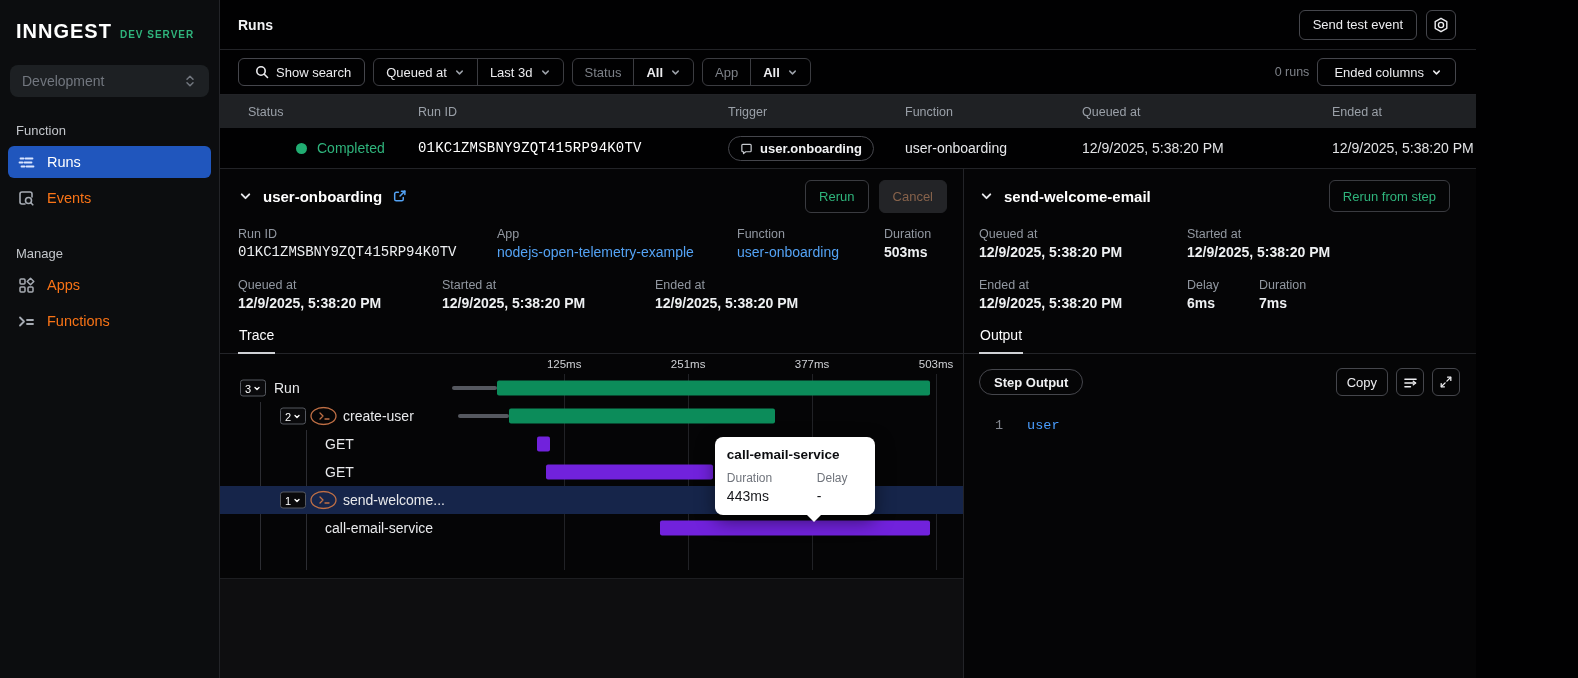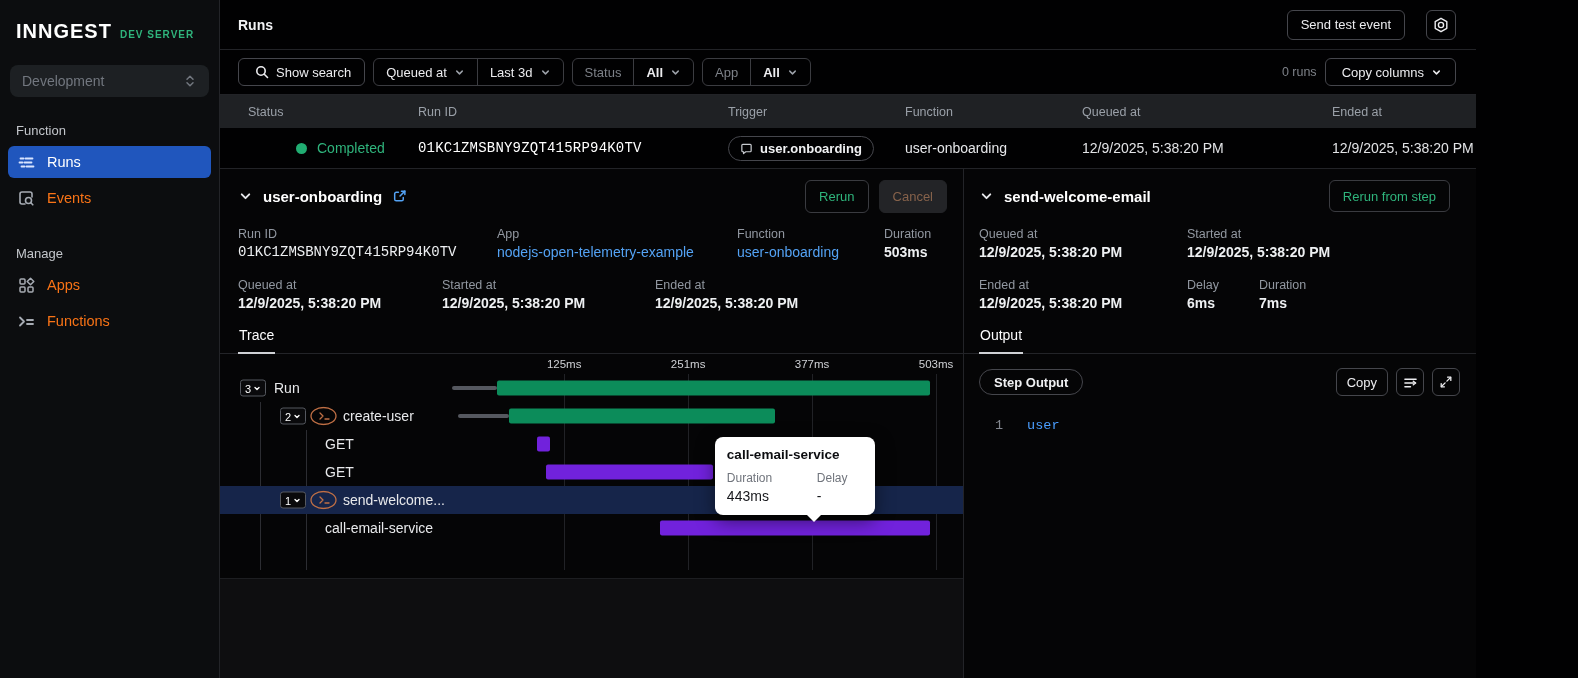--- a/index.html
+++ b/index.html
@@ -19,21 +19,21 @@
   .nav-item { margin:2px 8px; height:32px; border-radius:6px; display:flex; align-items:center; gap:12px;
     padding:0 10px; font-size:14.5px; color:#f97316; cursor:pointer; }
   .nav-item svg { color:#a6abb3; flex:none; }
   .nav-item.active { background:#2056bd; color:#fff; }
   .nav-item.active svg { color:#d8e4ff; }
 
   
   .main { flex:1; display:flex; flex-direction:column; min-width:0; }
   .topbar { height:50px; flex:none; display:flex; align-items:center; padding:0 20px 0 18px; border-bottom:1px solid #222327; background:#010102; }
   .topbar-title { font-size:14px; font-weight:600; color:#f1f2f4; }
-  .topbar-right { margin-left:auto; display:flex; gap:21px; align-items:center; }
+  .topbar-right { margin-left:auto; display:flex; gap:9px; align-items:center; }
   .btn { display:inline-flex; align-items:center; gap:7px; height:30px; padding:0 13px; border:1px solid #45464c;
     border-radius:6px; background:transparent; color:#ececef; font-size:13px; font-family:inherit; cursor:pointer; white-space:nowrap; }
   .icon-btn { width:30px; padding:0; justify-content:center; }
 
   .filterbar { height:45px; flex:none; display:flex; align-items:center; gap:8px; padding:0 20px 0 18px; border-bottom:1px solid #222327; }
   .btn.small { height:28px; font-size:13px;padding-left:16px; }
   .filter-group { display:flex; align-items:center; height:28px; border:1px solid #3b3c41; border-radius:6px; overflow:hidden; }
   .fg-seg { display:flex; align-items:center; gap:7px; padding:0 12px; font-size:13px; color:#ececef; height:100%; cursor:pointer; }
   .fg-seg.muted { color:#7d8188; cursor:default; }
   .fg-div { width:1px; height:100%; background:#3b3c41; }
@@ -236,21 +236,21 @@
         <div class="fg-div"></div>
         <div class="fg-seg">
           <span style="font-weight:700">All</span>
           <svg width="11" height="11" viewBox="0 0 12 12" fill="none" stroke="currentColor" stroke-width="1.6" stroke-linecap="round" stroke-linejoin="round">
               <path d="m3 4.5 3 3 3-3"></path>
             </svg>
         </div>
       </div>
       <span class="runs-count">0 runs</span>
       <button class="btn small">
-        <span>Copy columns</span>
+        <span>Ended columns</span>
         <svg width="11" height="11" viewBox="0 0 12 12" fill="none" stroke="currentColor" stroke-width="1.6" stroke-linecap="round" stroke-linejoin="round">
             <path d="m3 4.5 3 3 3-3"></path>
           </svg>
       </button>
     </div>
 
     <div class="thead">
       <span>Status</span>
       <span>Run ID</span>
       <span>Trigger</span>

